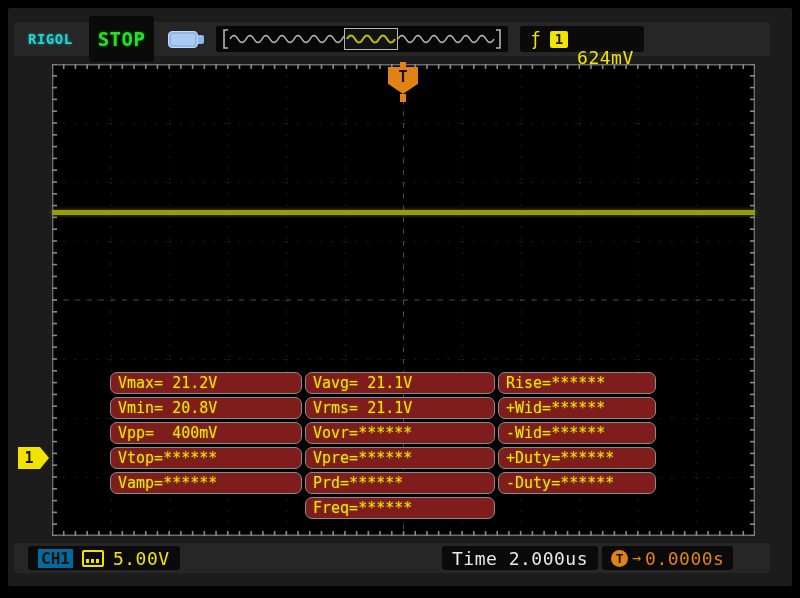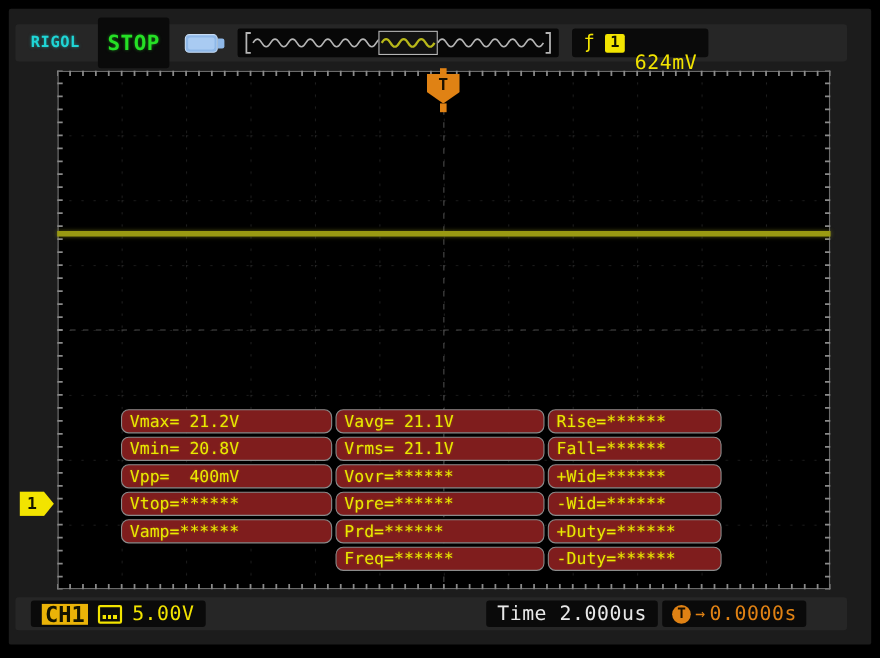--- a/index.html
+++ b/index.html
@@ -82,21 +82,21 @@
          text-shadow:0 0 2px rgba(220,220,0,.35);}
   .col-a .mcell{width:192px;}
   .col-b .mcell{width:190px;}
   .col-c .mcell{width:158px;}
 
   
   .botbar{position:absolute;left:14px;top:543px;width:756px;height:30px;
           background:#262626;border-radius:3px;display:flex;align-items:center;}
   .chgroup{margin-left:14px;background:#0a0a0a;border-radius:3px;height:24px;
            display:flex;align-items:center;padding:0 10px;gap:9px;}
-  .chtag{background:#eab308;color:#141400;font-size:20px;font-weight:bold;
+  .chtag{background:#0369a1;color:#141400;font-size:16px;font-weight:bold;
          padding:0 3px;line-height:19px;letter-spacing:0px;}
   .coupling{width:22px;height:17px;border:2px solid #f2e400;border-radius:2px;
             box-sizing:border-box;position:relative;}
   .coupling::after{content:"";position:absolute;left:2px;bottom:2px;right:2px;height:4px;
             background:#f2e400;
             -webkit-mask-image:repeating-linear-gradient(to right,#000 0 3px,transparent 3px 5px);
             mask-image:repeating-linear-gradient(to right,#000 0 3px,transparent 3px 5px);}
   .chvolt{color:#f2e400;font-size:18px;letter-spacing:.5px;}
 
   .timegroup{position:absolute;left:428px;top:0;height:30px;display:flex;align-items:center;gap:4px;}
@@ -414,21 +414,20 @@
       <div class="mcell">Vavg= 21.1V</div>
       <div class="mcell">Vrms= 21.1V</div>
       <div class="mcell">Vovr=******</div>
       <div class="mcell">Vpre=******</div>
       <div class="mcell">Prd=******</div>
       <div class="mcell">Freq=******</div>
     </div>
 
     <div class="mcol col-c">
       <div class="mcell">Rise=******</div>
-      <div class="mcell">Fall=******</div>
       <div class="mcell">+Wid=******</div>
       <div class="mcell">-Wid=******</div>
       <div class="mcell">+Duty=******</div>
       <div class="mcell">-Duty=******</div>
     </div>
   </div>
 
   <div class="botbar">
 
     <div class="chgroup">

